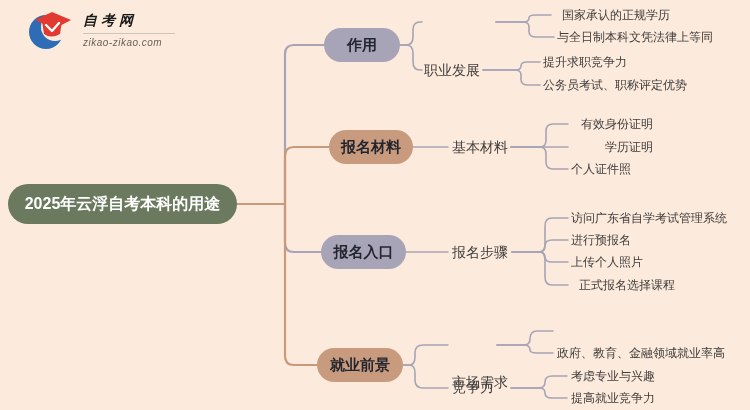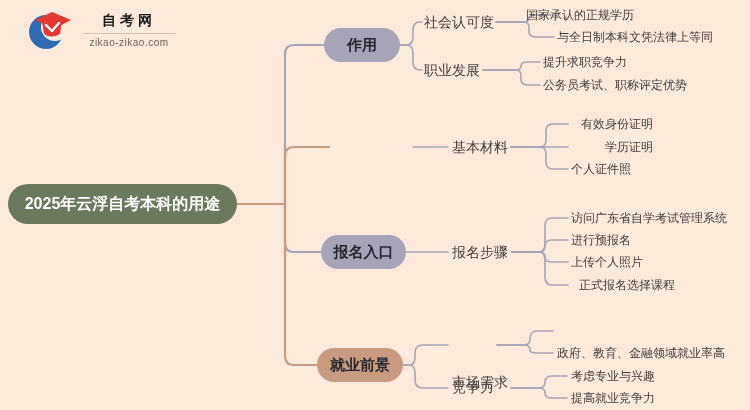--- a/index.html
+++ b/index.html
@@ -17,21 +17,21 @@
   }
   .canvas{position:relative;width:750px;height:410px;}
   svg.wires{position:absolute;left:0;top:0;pointer-events:none;}
   .wires path{fill:none;stroke-linecap:round;stroke-linejoin:round;}
   .wires .lg{stroke:var(--line-gray);}
   .wires .lt{stroke:var(--line-tan);}
   .wires .main{stroke-width:2.2;}
   .wires .sub{stroke-width:1.6;}
 
   .logo{position:absolute;left:28px;top:8px;display:flex;align-items:center;gap:7px;}
-  .logo-text{display:flex;flex-direction:column;align-items:center;}
+  .logo-text{display:flex;flex-direction:column;align-items:flex-start;font-style:italic;}
   .brand{font-size:14px;font-weight:bold;letter-spacing:4px;color:var(--brand-text);padding-bottom:3px;}
   .logo-rule{width:92px;height:1px;background:#cfc4b8;margin-bottom:3px;}
   .domain{font-size:10px;color:var(--domain-text);letter-spacing:.5px;}
 
   .center-node{
     position:absolute;left:8px;top:184px;width:229px;height:40px;border-radius:20px;
     background:var(--center-node);color:var(--center-text);
     font-size:16px;font-weight:bold;display:flex;align-items:center;justify-content:center;
     white-space:nowrap;
   }
@@ -95,31 +95,31 @@
     <div class="logo-text">
       <div class="brand">自考网</div>
       <div class="logo-rule"></div>
       <div class="domain">zikao-zikao.com</div>
     </div>
   </div>
 
   <div class="center-node">2025年云浮自考本科的用途</div>
 
   <div class="pill gray" style="left:324px;top:28px;width:76px;">作用</div>
+  <div class="pill tan" style="left:329px;top:130px;width:84px;">报名材料</div>
   <div class="pill gray" style="left:321px;top:235px;width:85px;">报名入口</div>
   <div class="pill tan" style="left:317px;top:348px;width:86px;">就业前景</div>
 
-  <div class="sub-label" style="left:424px;top:12px;">社会认可度</div>
   <div class="sub-label" style="left:424px;top:60px;">职业发展</div>
   <div class="sub-label" style="left:452px;top:137px;">基本材料</div>
   <div class="sub-label" style="left:452px;top:242px;">报名步骤</div>
   <div class="sub-label" style="left:452px;top:335px;margin-top:42px;">竞争力</div>
   <div class="sub-label" style="left:452px;top:372px;">市场需求</div>
 
-  <div class="leaf" style="left:526px;top:6px;">国家承认的正规学历</div>
+  <div class="leaf" style="left:562px;top:6px;">国家承认的正规学历</div>
   <div class="leaf" style="left:557px;top:28px;">与全日制本科文凭法律上等同</div>
   <div class="leaf" style="left:543px;top:53px;">提升求职竞争力</div>
   <div class="leaf" style="left:543px;top:76px;">公务员考试、职称评定优势</div>
 
   <div class="leaf" style="left:581px;top:115px;">有效身份证明</div>
   <div class="leaf" style="left:571px;top:138px;margin-left:34px;">学历证明</div>
   <div class="leaf" style="left:571px;top:160px;">个人证件照</div>
 
   <div class="leaf" style="left:571px;top:209px;">访问广东省自学考试管理系统</div>
   <div class="leaf" style="left:571px;top:231px;">进行预报名</div>

